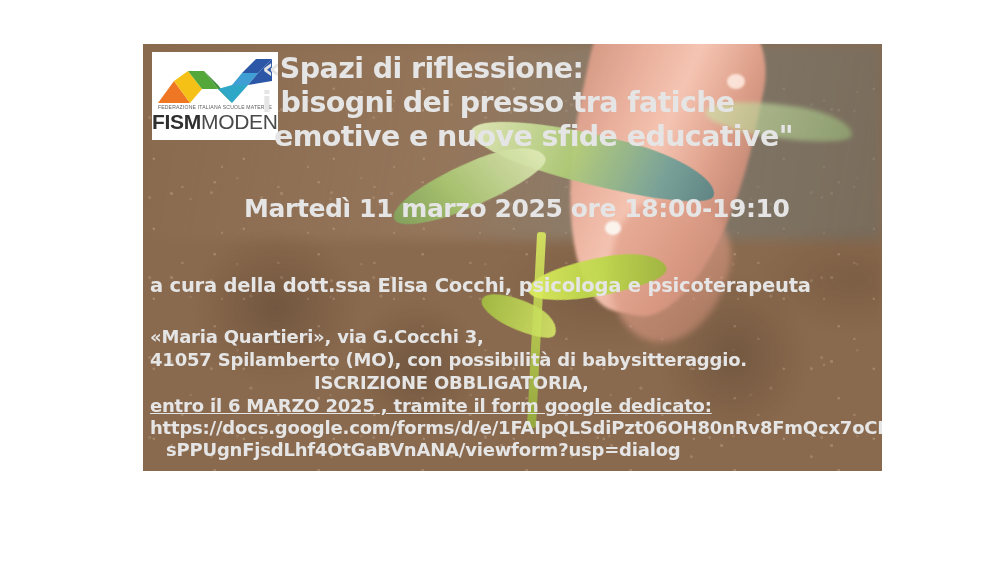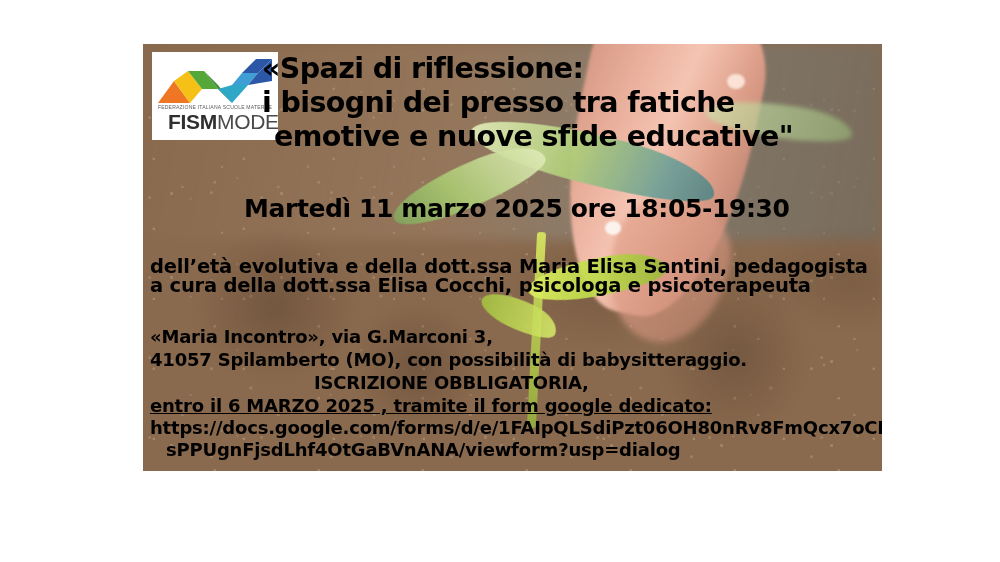--- a/index.html
+++ b/index.html
@@ -189,27 +189,27 @@
   .logo-word{
     position:absolute; left:0; right:0; top:58px;
     text-align:center;
     font-size:21px;
     line-height:24px;
     color:#3a3a3a;
     font-family:"Liberation Sans", sans-serif;
     letter-spacing:-.3px;
     white-space:nowrap;
   }
-  .logo-word b{ font-weight:700; color:#2f2f2f;padding-left:16px; }
+  .logo-word b{ font-weight:700; color:#2f2f2f; }
   .logo-word span{ font-weight:400; color:#4a4a4a; }
 
   
   .txt{
     position:absolute;
-    color:#000000;
+    color:#e5e5e5;
     font-family:"DejaVu Sans", sans-serif;
     font-weight:700;
     white-space:nowrap;
     letter-spacing:-.2px;
   }
   .title{
     font-size:28.5px;
     line-height:34px;
     letter-spacing:-.6px;
   }
@@ -266,26 +266,25 @@
     <div class="logo-fism">FEDERAZIONE ITALIANA SCUOLE MATERNE</div>
     <div class="logo-word">
       <b>FISM</b><span>MODENA</span>
     </div>
   </div>
 
   <div class="txt title t1">«Spazi di riflessione:</div>
   <div class="txt title t2">i bisogni dei presso tra fatiche</div>
   <div class="txt title t3">emotive e nuove sfide educative"</div>
 
-  <div class="txt l-data">Martedì 11 marzo 2025 ore 18:05-19:30</div>
+  <div class="txt l-data">Martedì 11 marzo 2025 ore 18:00-19:10</div>
 
   <div class="txt l-cura">a cura della dott.ssa Elisa Cocchi, psicologa e psicoterapeuta</div>
-  <div class="txt l-eta">dell’età evolutiva e della dott.ssa Maria Elisa Santini, pedagogista</div>
-
-  <div class="txt l-quart">«Maria Incontro», via G.Marconi 3,</div>
+
+  <div class="txt l-quart">«Maria Quartieri», via G.Cocchi 3,</div>
   <div class="txt l-cap">41057 Spilamberto (MO),  con possibilità di babysitteraggio.</div>
 
   <div class="txt l-iscr">ISCRIZIONE OBBLIGATORIA,</div>
   <div class="txt l-entro">entro il 6 MARZO 2025 , tramite il form google dedicato:</div>
   <div class="txt l-url1">https://docs.google.com/forms/d/e/1FAIpQLSdiPzt06OH80nRv8FmQcx7oCF</div>
   <div class="txt l-url2">sPPUgnFjsdLhf4OtGaBVnANA/viewform?usp=dialog</div>
 
 </div>
 
 </body></html>

